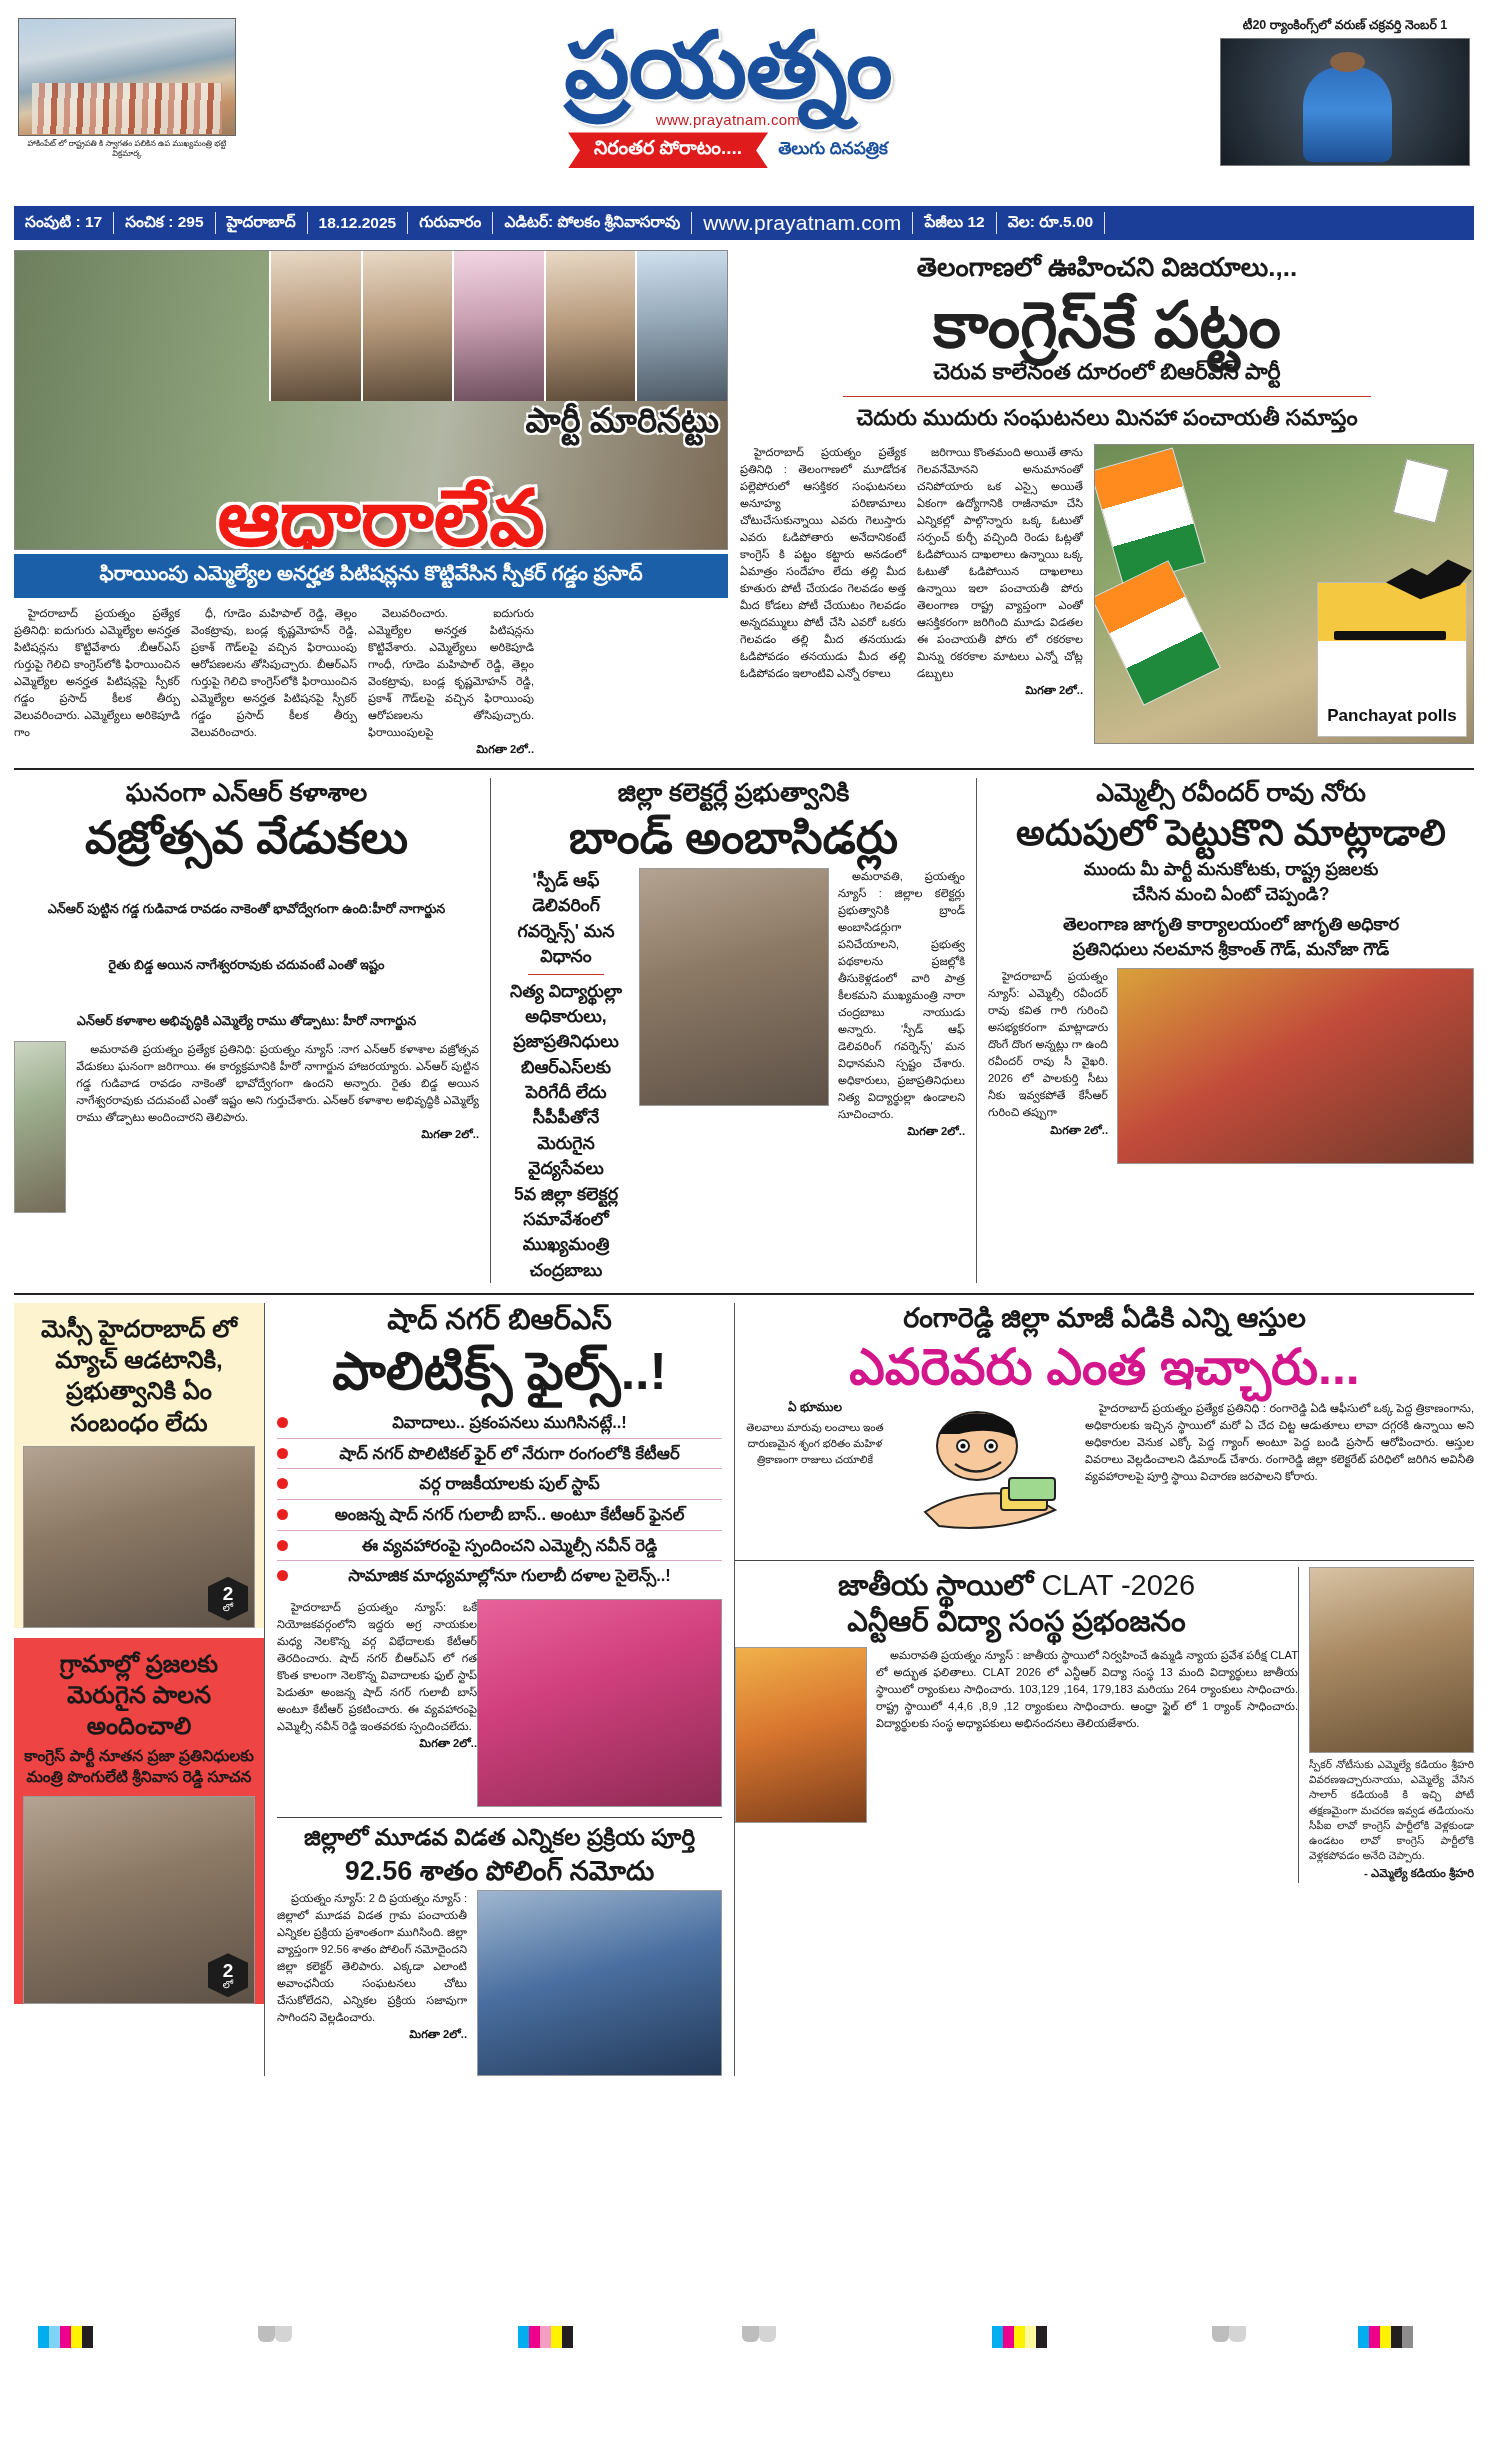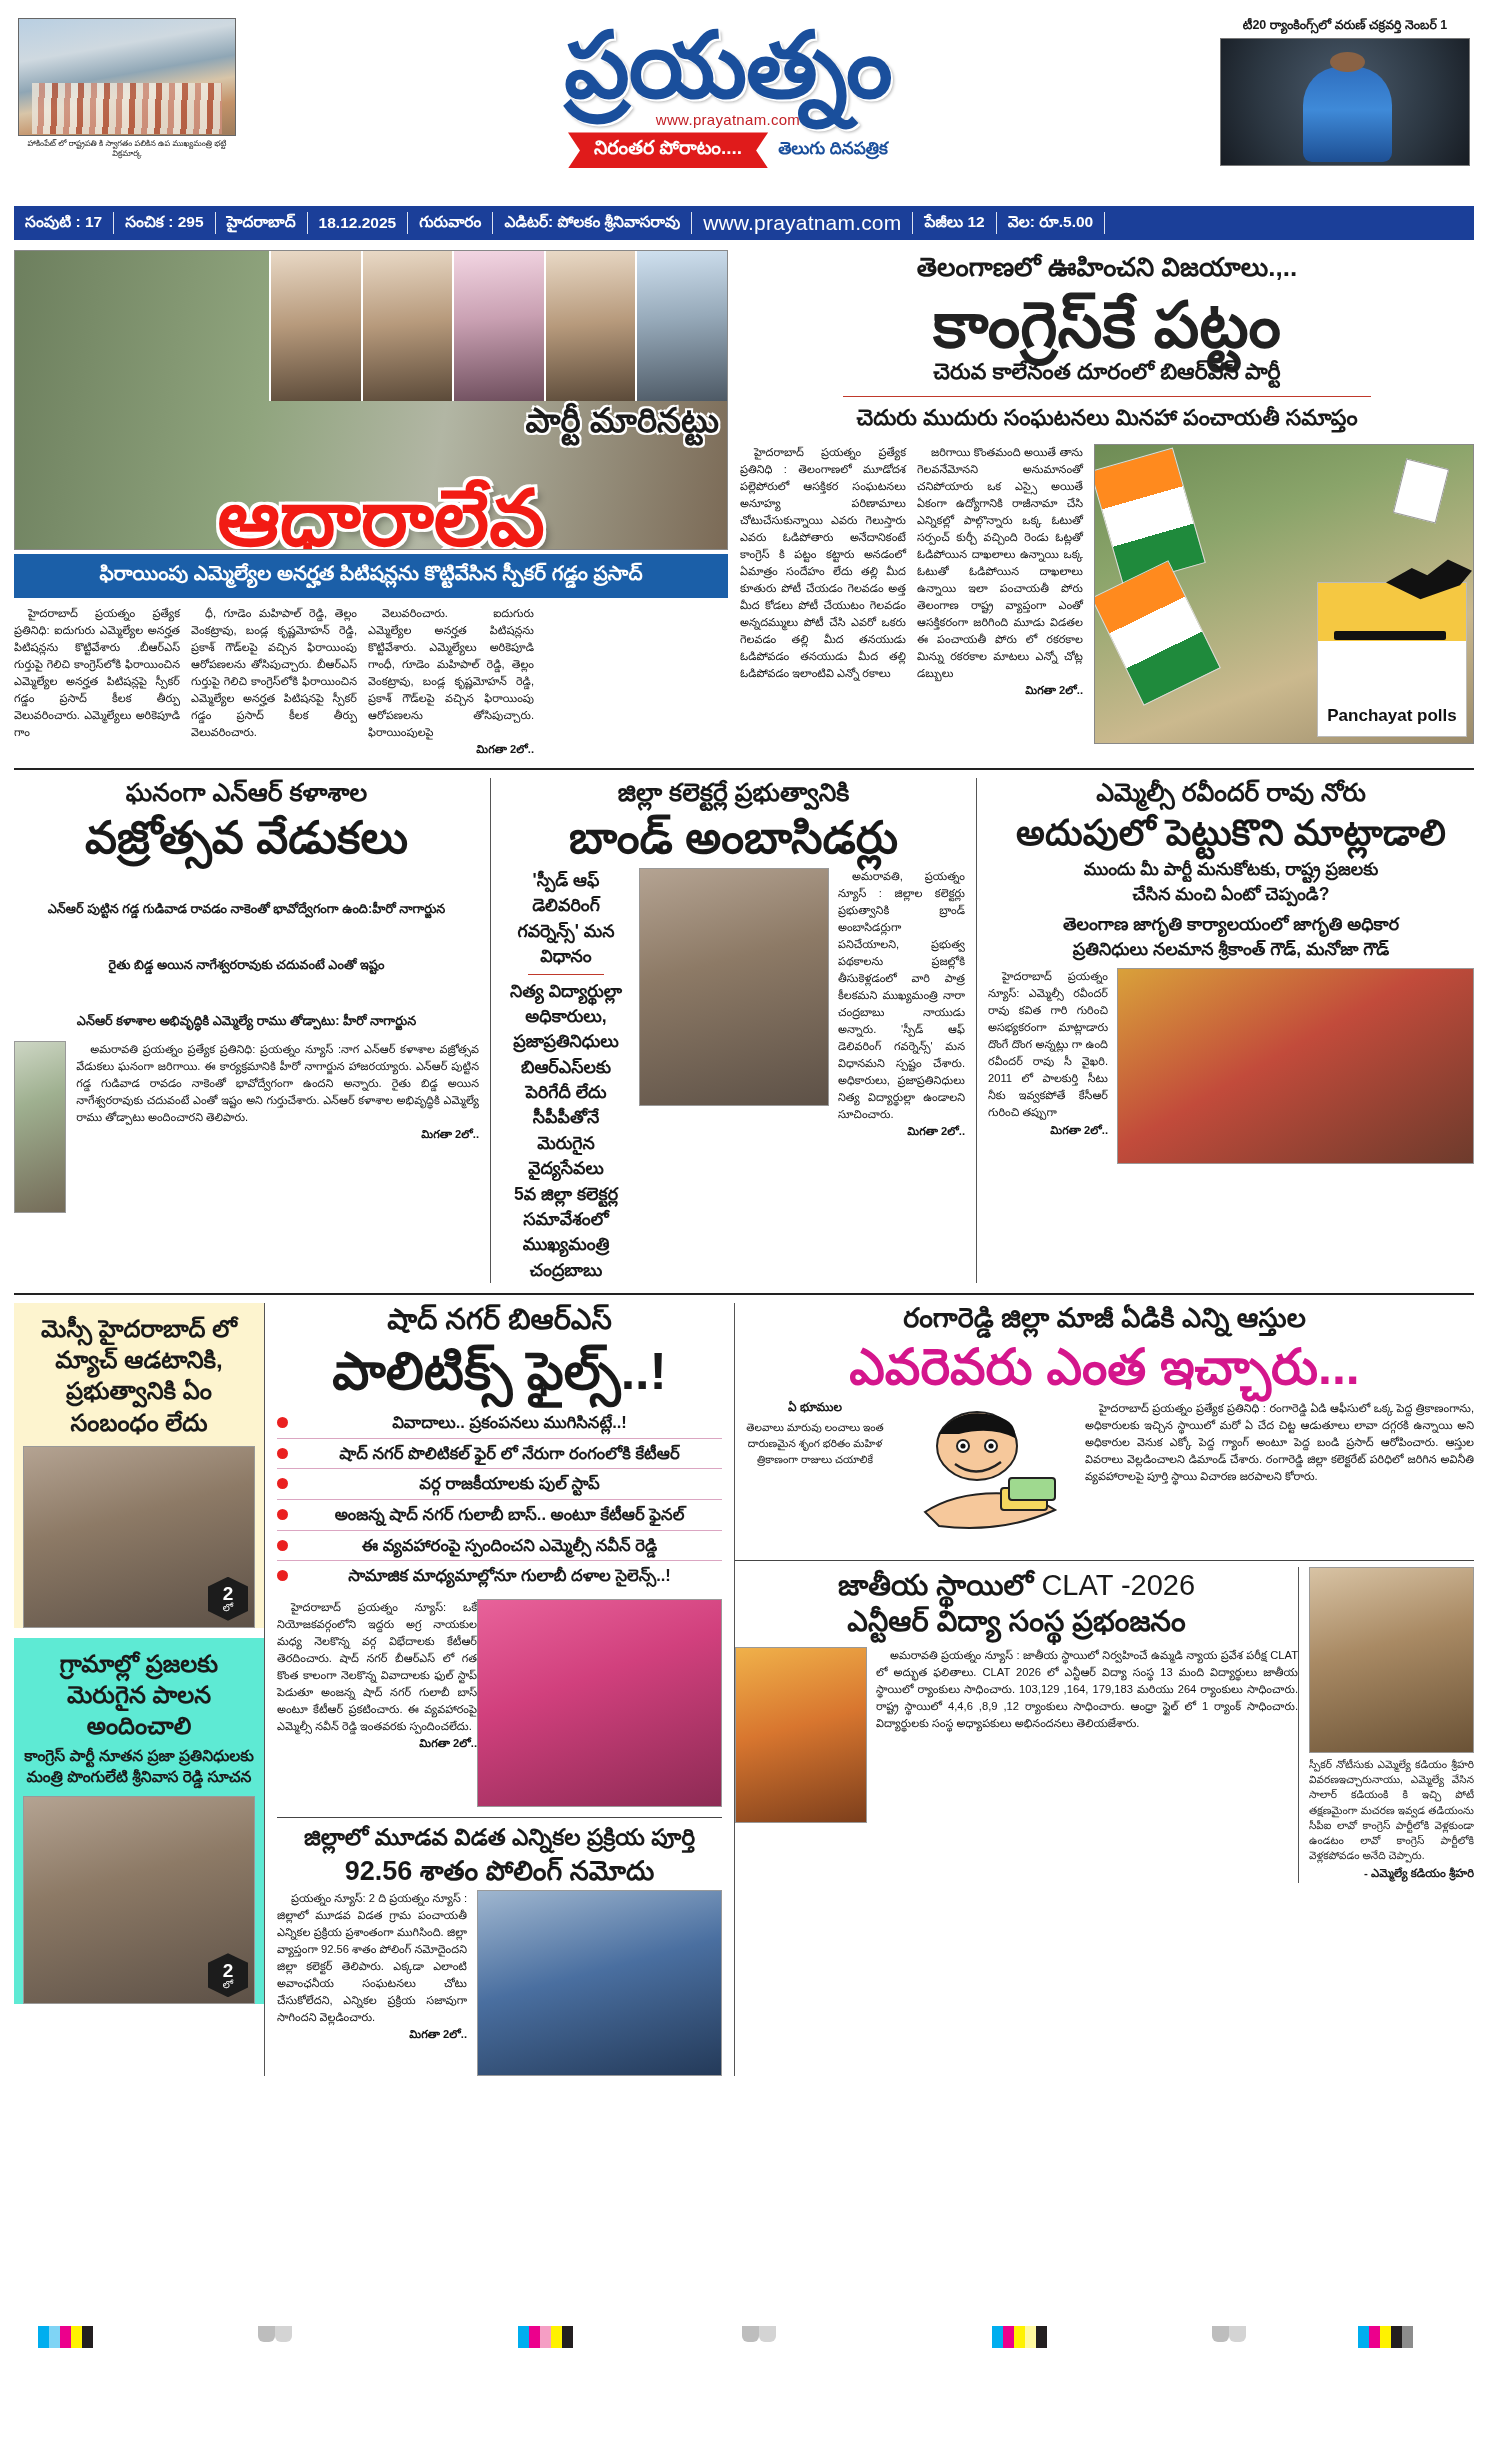--- a/index.html
+++ b/index.html
@@ -144,21 +144,21 @@
   .mb-sub2 { text-align:center; font-size: 17.5px; font-weight:bold; line-height:1.45; }
   .mb-red-hr { border-top:1px solid #c0392b; width: 60%; margin: 4px auto; }
 
   
   .botblock { display:flex; margin: 8px 14px 0 14px; }
   .bb-left { width: 250px; flex:0 0 250px; }
   .bb-mid  { width: 470px; flex:0 0 470px; padding: 0 12px; }
   .bb-right{ flex:1 1 auto; }
 
   .tintbox { background:#fdf4cf; padding: 10px 9px; }
-  .tintbox.pink { background:#5eead4; }
+  .tintbox.pink { background:#ef4444; }
   .tb-head { text-align:center; font-size: 24px; font-weight:bold; line-height:1.3; }
   .tb-sub  { text-align:center; font-size: 15.5px; font-weight:bold; line-height:1.35; padding-top:5px; }
   .badge2 {
     position:absolute; right:6px; bottom:6px; width:40px; height:44px; background:#1c1c1c; color:#fff;
     display:flex; flex-direction:column; align-items:center; justify-content:center; line-height:1;
     clip-path: polygon(50% 0,100% 22%,100% 78%,50% 100%,0 78%,0 22%);
   }
   .badge2 b { font-size:19px; } .badge2 s { font-size:10px; text-decoration:none; }
 
   .bb-kick { text-align:center; font-size: 29px; font-weight:bold; }
@@ -332,21 +332,21 @@
 
     <div class="mb-col mb-3 vline">
       <div class="mb-kick">ఎమ్మెల్సీ రవీందర్ రావు నోరు</div>
       <div class="mb-head mb-head-sm">అదుపులో పెట్టుకొని మాట్లాడాలి</div>
       <div class="mb-sub2">ముందు మీ పార్టీ మనుకోటకు, రాష్ట్ర ప్రజలకు</div>
       <div class="mb-sub2">చేసిన మంచి ఏంటో చెప్పండి?</div>
       <div class="mb-sub2" style="padding-top:4px">తెలంగాణ జాగృతి కార్యాలయంలో జాగృతి అధికార</div>
       <div class="mb-sub2">ప్రతినిధులు నలమాన శ్రీకాంత్ గౌడ్, మనోజా గౌడ్</div>
       <div style="display:flex; gap:9px; margin-top:6px;">
         <div class="body-txt" style="width:120px; flex:0 0 120px;">
-          <p>హైదరాబాద్ ప్రయత్నం న్యూస్: ఎమ్మెల్సీ రవీందర్ రావు కవిత గారి గురించి అసభ్యకరంగా మాట్లాడారు దొంగే దొంగ అన్నట్లు గా ఉంది రవీందర్ రావు సీ వైఖరి. 2011 లో పాలకుర్తి సీటు నీకు ఇవ్వకపోతే కేసీఆర్ గురించి తప్పుగా</p>
+          <p>హైదరాబాద్ ప్రయత్నం న్యూస్: ఎమ్మెల్సీ రవీందర్ రావు కవిత గారి గురించి అసభ్యకరంగా మాట్లాడారు దొంగే దొంగ అన్నట్లు గా ఉంది రవీందర్ రావు సీ వైఖరి. 2026 లో పాలకుర్తి సీటు నీకు ఇవ్వకపోతే కేసీఆర్ గురించి తప్పుగా</p>
           <div style="text-align:right"><span class="cont-b">మిగతా 2లో..</span></div>
         </div>
         <div class="photo p-rally" style="flex:1 1 auto; height:196px;"></div>
       </div>
     </div>
   </div>
 
   <div class="rule" style="margin: 10px 14px 0 14px;"></div>
   <div class="botblock">
 

